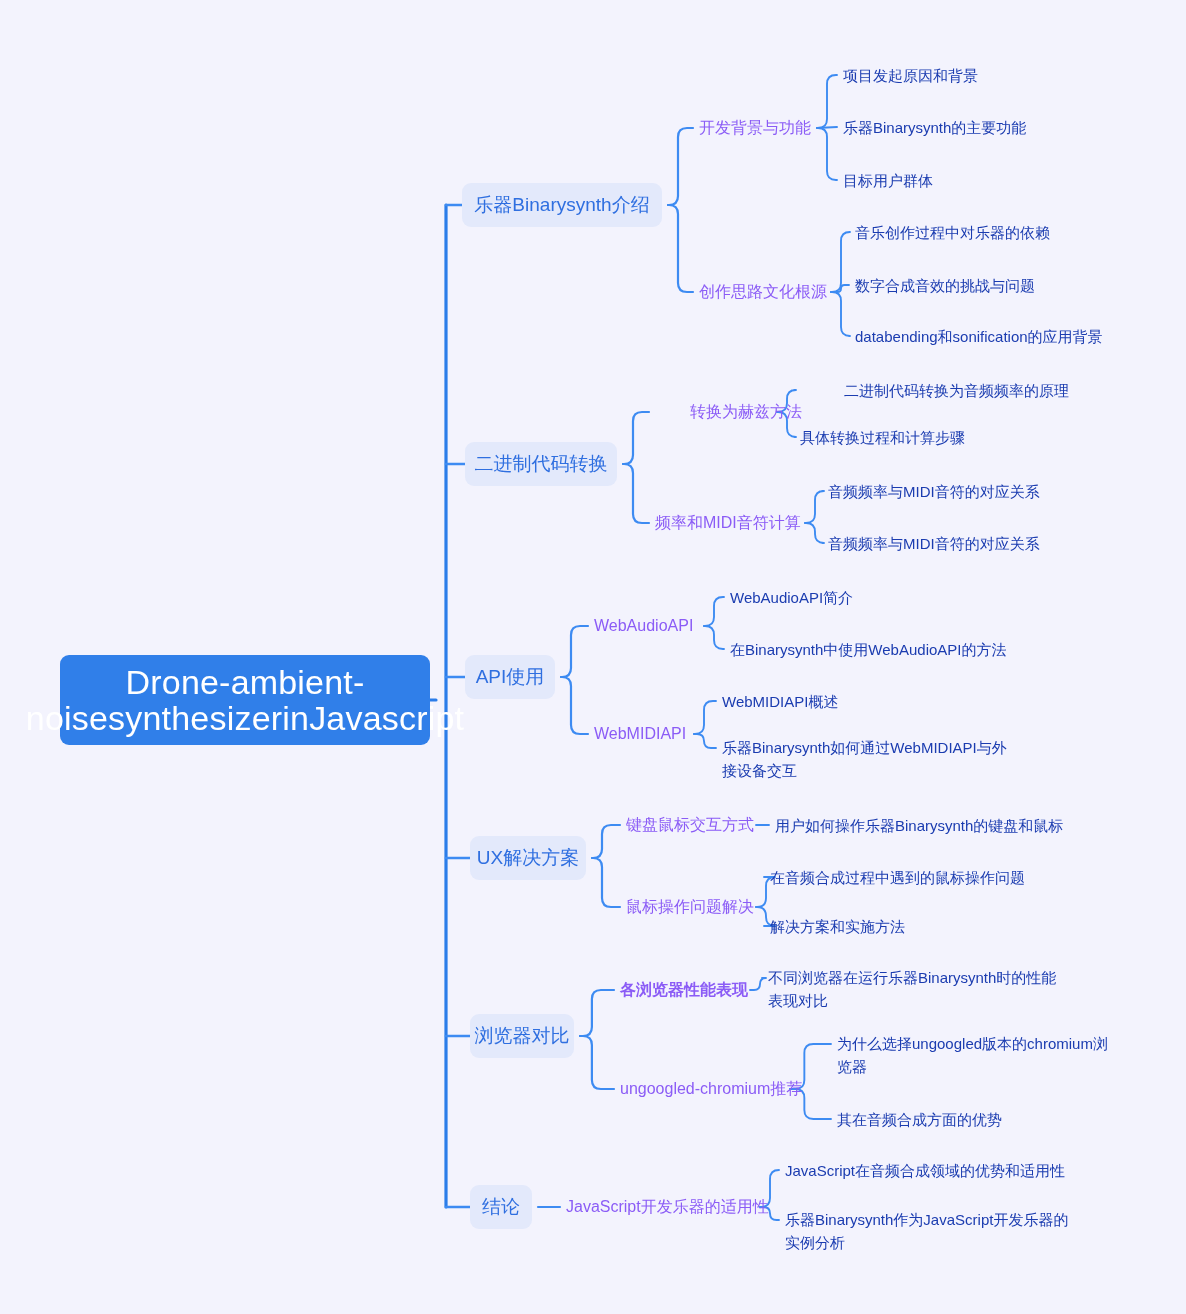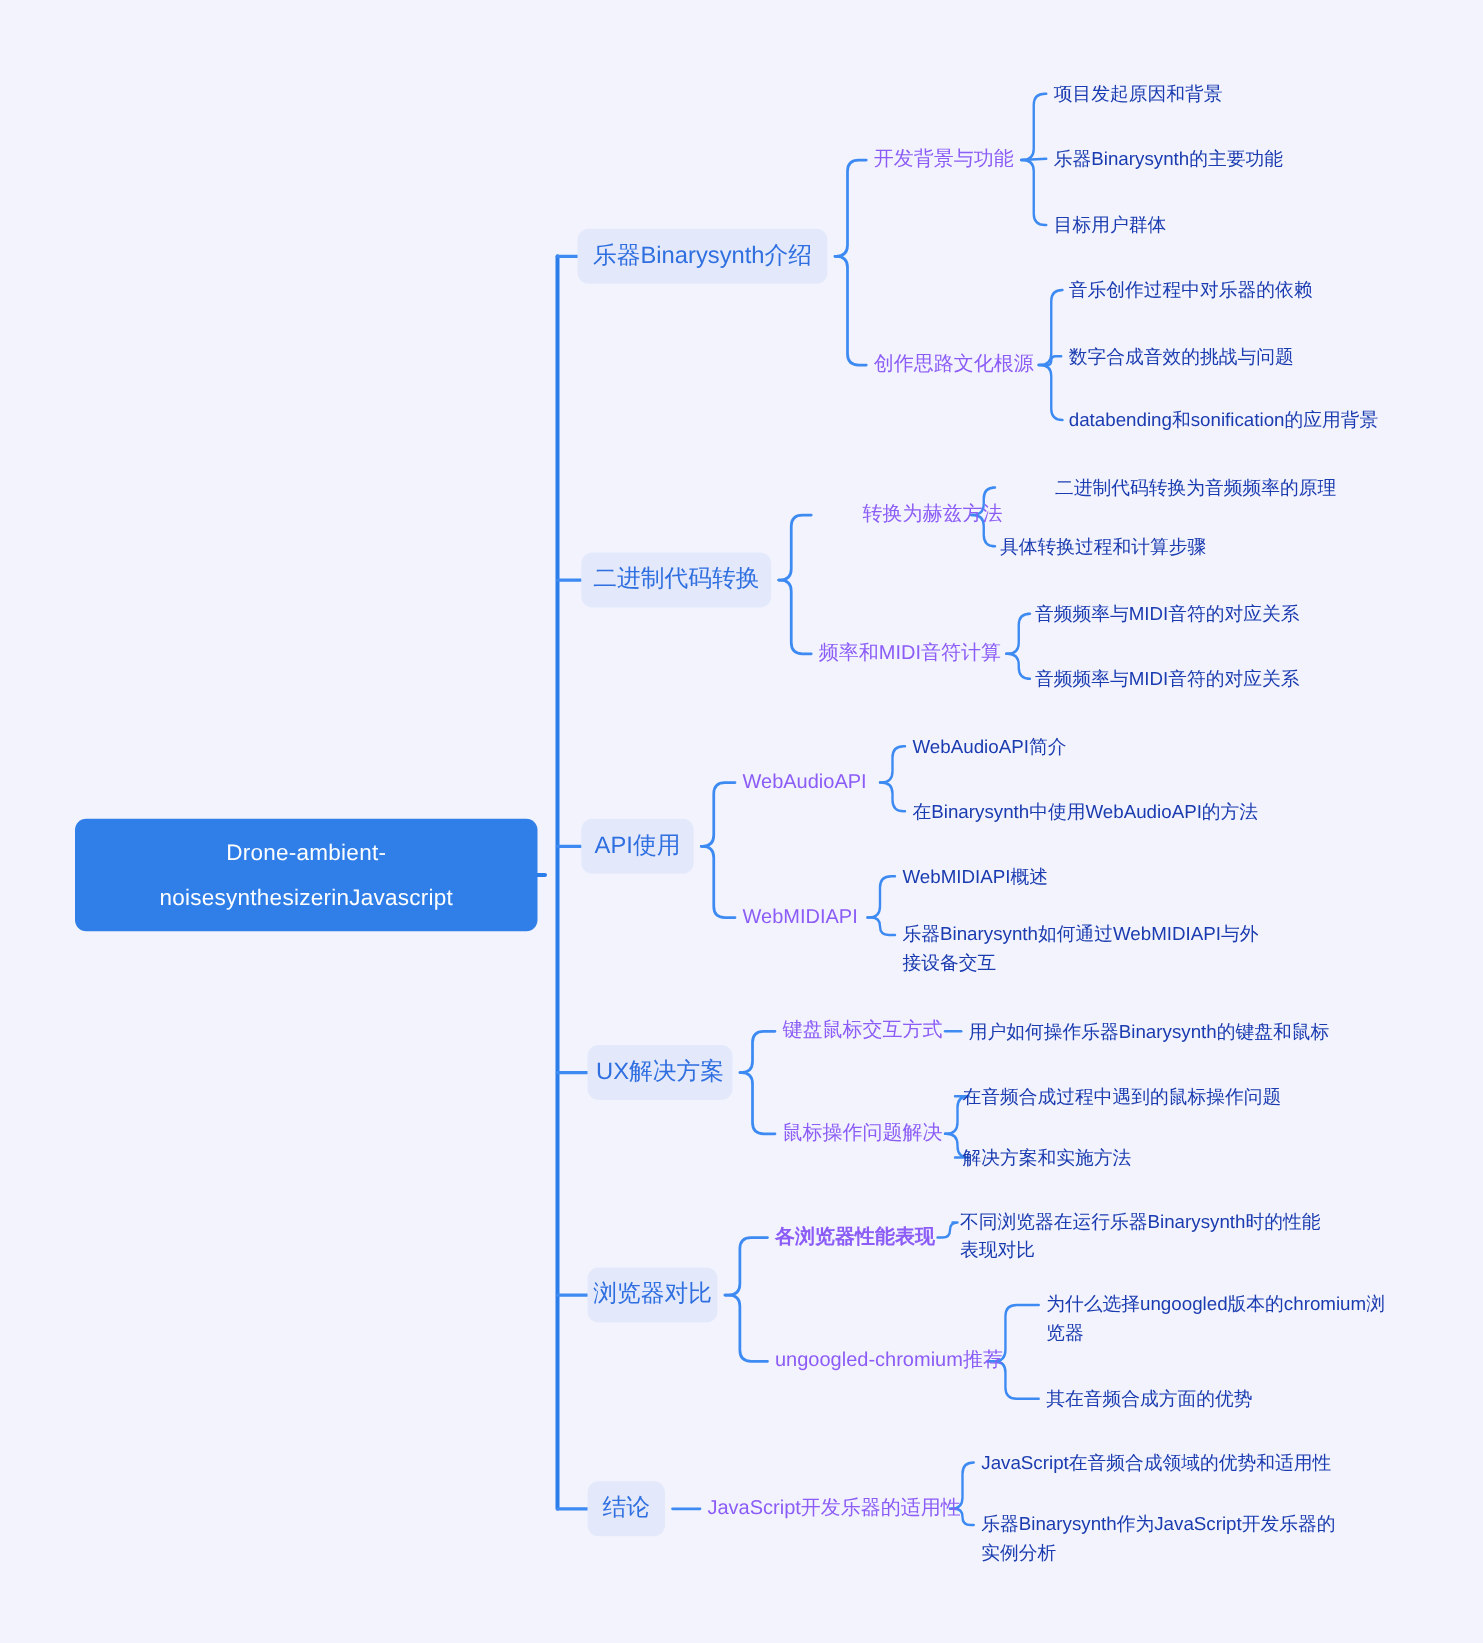--- a/index.html
+++ b/index.html
@@ -26,21 +26,21 @@
   .node {
     position: absolute;
     box-sizing: border-box;
     white-space: pre-wrap;
   }
   
   .root-node {
     background: #307fe9;
     color: #ffffff;
     border-radius: 9px;
-    font-size: 18px;
+    font-size: 34px;
     line-height: 36px;
     letter-spacing: 0.2px;
     display: flex;
     align-items: center;
     justify-content: center;
     text-align: center;
     padding: 0 14px;
   }
   
   .branch-node {

